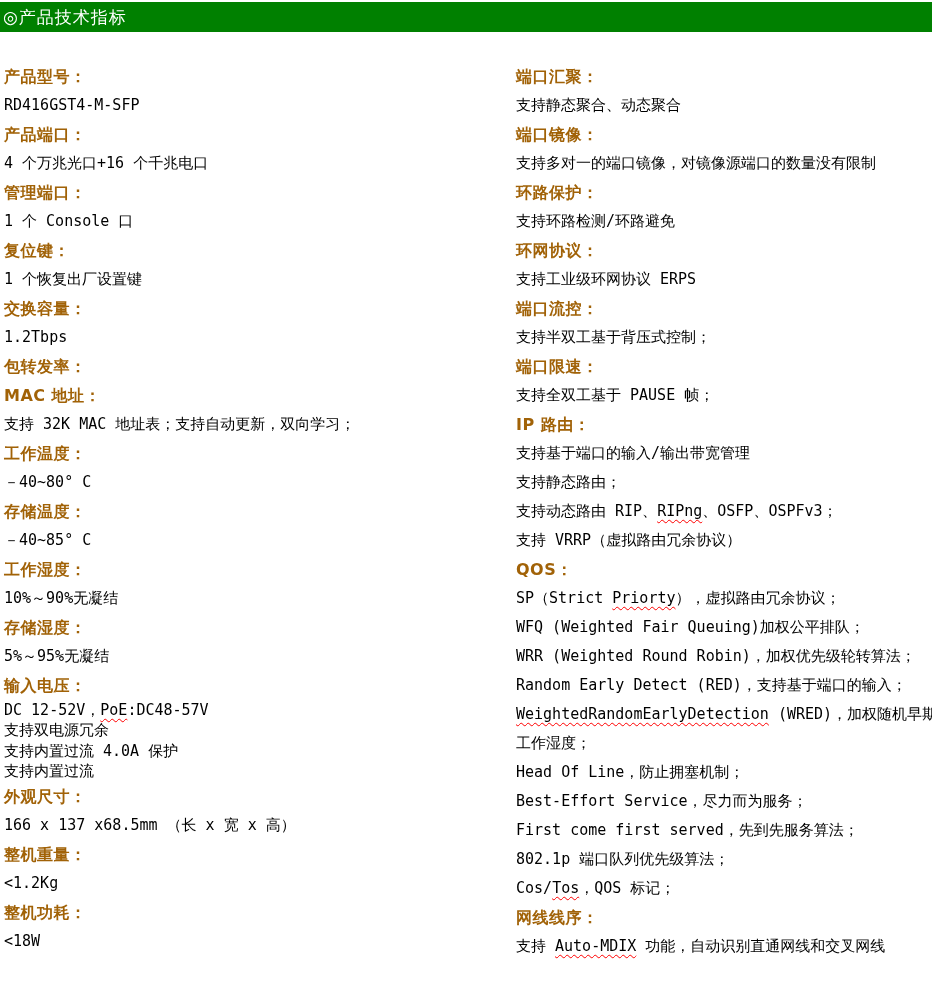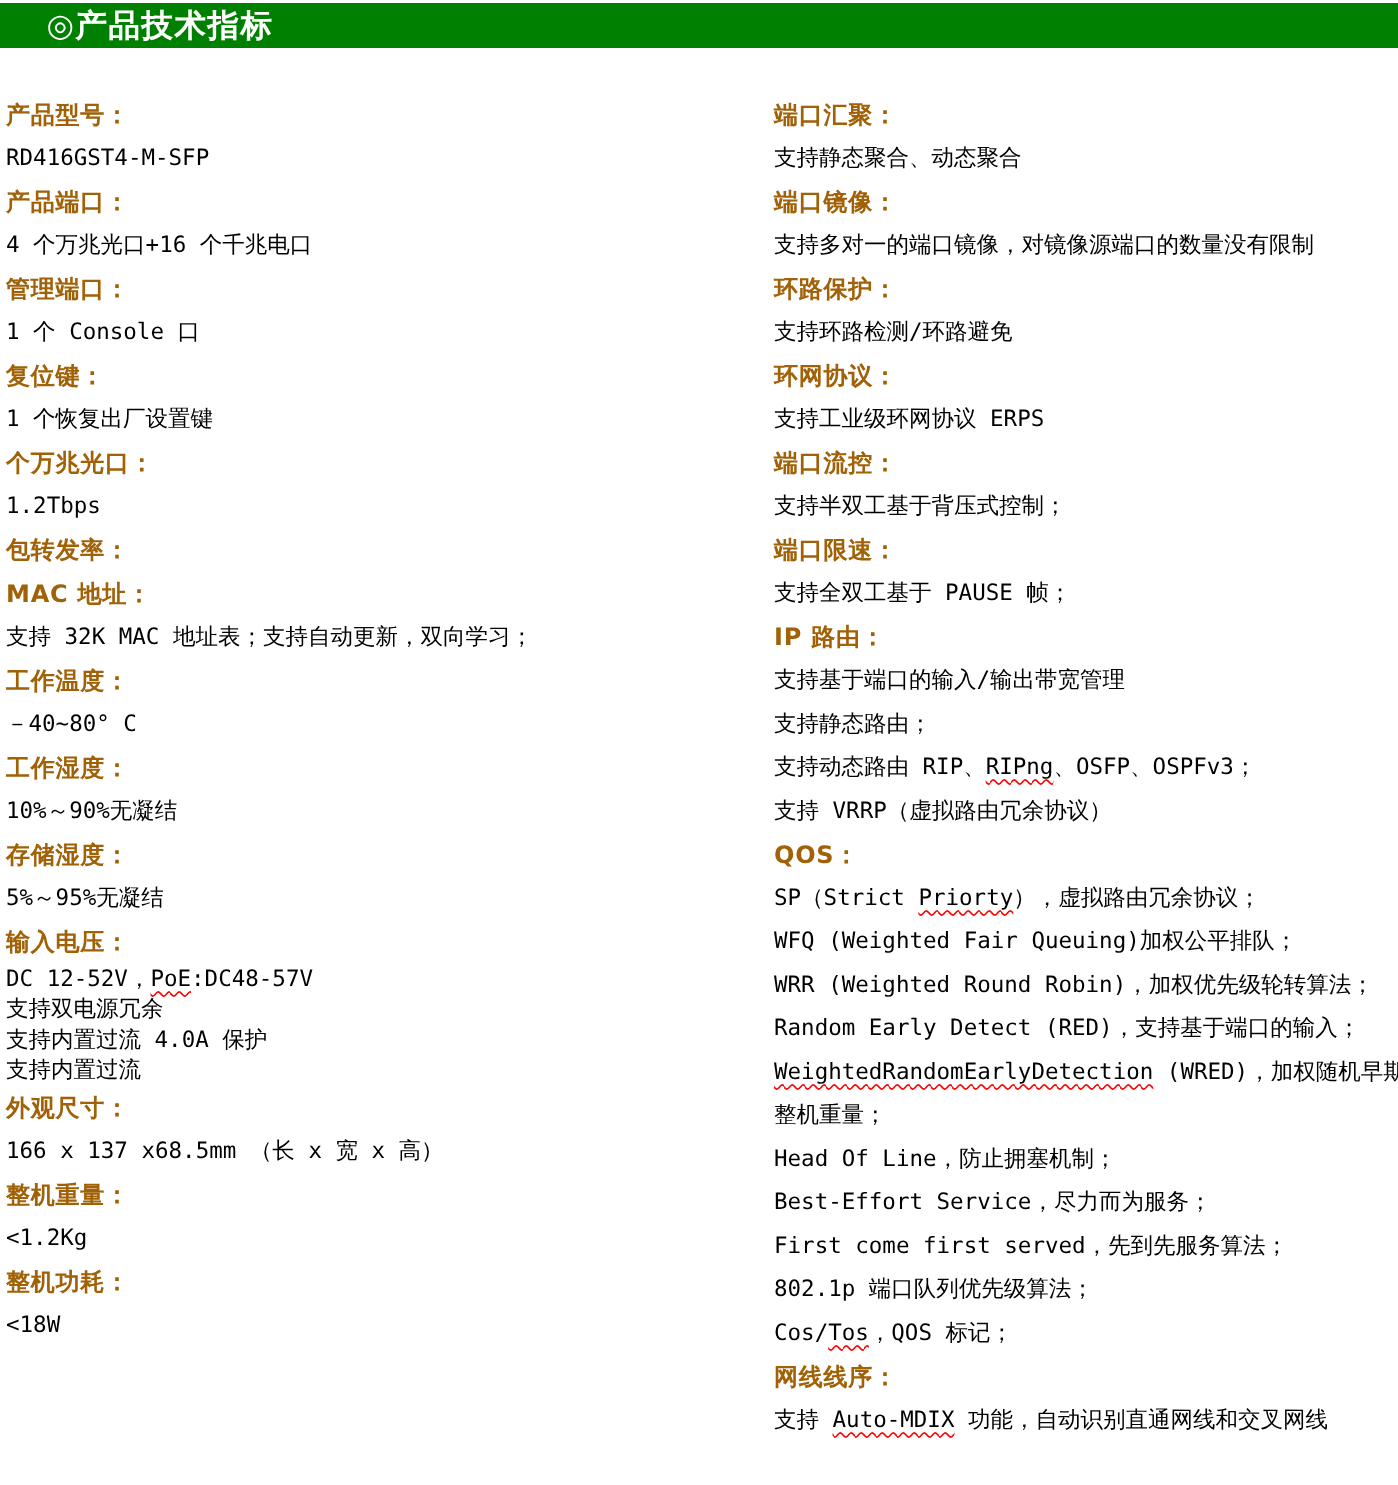--- a/index.html
+++ b/index.html
@@ -14,24 +14,23 @@
     margin-top: 2px;
     height: 30px;
     background: #008000;
     display: flex;
     align-items: center;
     padding-left: 3px;
   }
   .header-title {
     color: #ffffff;
     font-family: "DejaVu Sans", "Liberation Sans", sans-serif;
-    font-weight: bold;
-    font-size: 21px;
+    font-weight: normal;
+    font-size: 17px;
     letter-spacing: 1px;
-    margin-left: 28px;
   }
   .content {
     display: flex;
     padding-top: 30px;
   }
   .col-left {
     flex: 0 0 516px;
     box-sizing: border-box;
     padding-left: 4px;
   }
@@ -83,33 +82,37 @@
       </div>
       <div class="spec-block">
         <div class="line heading">管理端口：</div>
         <div class="line value"><span class="">1 个 Console 口</span></div>
       </div>
       <div class="spec-block">
         <div class="line heading">复位键：</div>
         <div class="line value"><span class="">1 个恢复出厂设置键</span></div>
       </div>
       <div class="spec-block">
-        <div class="line heading">个万兆光口：</div>
+        <div class="line heading">交换容量：</div>
         <div class="line value"><span class="">1.2Tbps</span></div>
       </div>
       <div class="spec-block">
         <div class="line heading">包转发率：</div>
       </div>
       <div class="spec-block">
         <div class="line heading">MAC 地址：</div>
         <div class="line value"><span class="">支持 32K MAC 地址表；支持自动更新，双向学习；</span></div>
       </div>
       <div class="spec-block">
         <div class="line heading">工作温度：</div>
         <div class="line value"><span class="">－40~80° C</span></div>
+      </div>
+      <div class="spec-block">
+        <div class="line heading">存储温度：</div>
+        <div class="line value"><span class="">－40~85° C</span></div>
       </div>
       <div class="spec-block">
         <div class="line heading">工作湿度：</div>
         <div class="line value"><span class="">10%～90%无凝结</span></div>
       </div>
       <div class="spec-block">
         <div class="line heading">存储湿度：</div>
         <div class="line value"><span class="">5%～95%无凝结</span></div>
       </div>
       <div class="spec-block tight">
@@ -164,21 +167,21 @@
         <div class="line value"><span class="">支持动态路由 RIP、</span><span class="wavy">RIPng</span><span class="">、OSFP、OSPFv3；</span></div>
         <div class="line value"><span class="">支持 VRRP（虚拟路由冗余协议）</span></div>
       </div>
       <div class="spec-block">
         <div class="line heading">QOS：</div>
         <div class="line value"><span class="">SP（Strict </span><span class="wavy">Priorty</span><span class="">），虚拟路由冗余协议；</span></div>
         <div class="line value"><span class="">WFQ (Weighted Fair Queuing)加权公平排队；</span></div>
         <div class="line value"><span class="">WRR (Weighted Round Robin)，加权优先级轮转算法；</span></div>
         <div class="line value"><span class="">Random Early Detect (RED)，支持基于端口的输入；</span></div>
         <div class="line value"><span class="wavy">WeightedRandomEarlyDetection</span><span class=""> (WRED)，加权随机早期</span></div>
-        <div class="line value"><span class="">整机重量；</span></div>
+        <div class="line value"><span class="">工作湿度；</span></div>
         <div class="line value"><span class="">Head Of Line，防止拥塞机制；</span></div>
         <div class="line value"><span class="">Best-Effort Service，尽力而为服务；</span></div>
         <div class="line value"><span class="">First come first served，先到先服务算法；</span></div>
         <div class="line value"><span class="">802.1p 端口队列优先级算法；</span></div>
         <div class="line value"><span class="">Cos/</span><span class="wavy">Tos</span><span class="">，QOS 标记；</span></div>
       </div>
       <div class="spec-block">
         <div class="line heading">网线线序：</div>
         <div class="line value"><span class="">支持 </span><span class="wavy">Auto-MDIX</span><span class=""> 功能，自动识别直通网线和交叉网线</span></div>
       </div>

